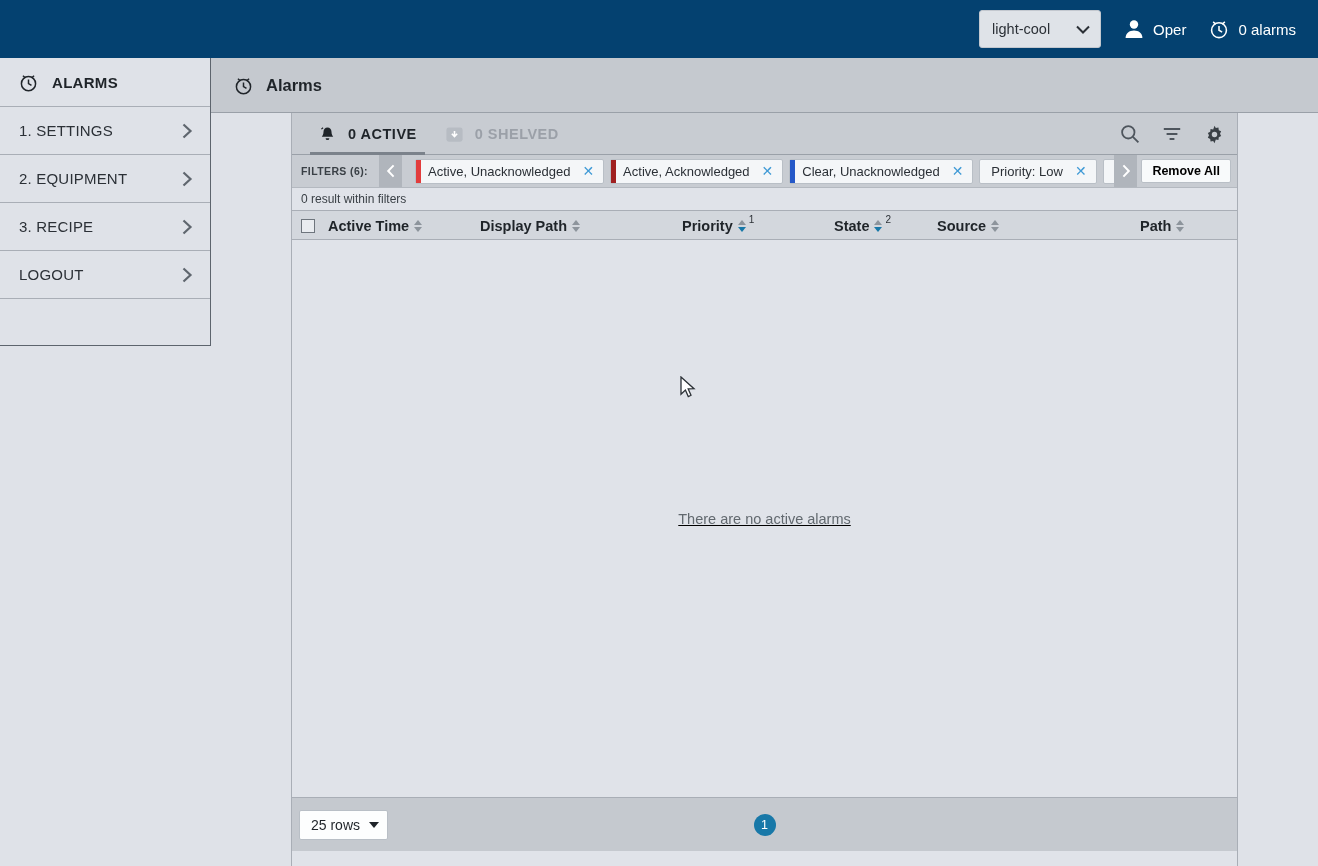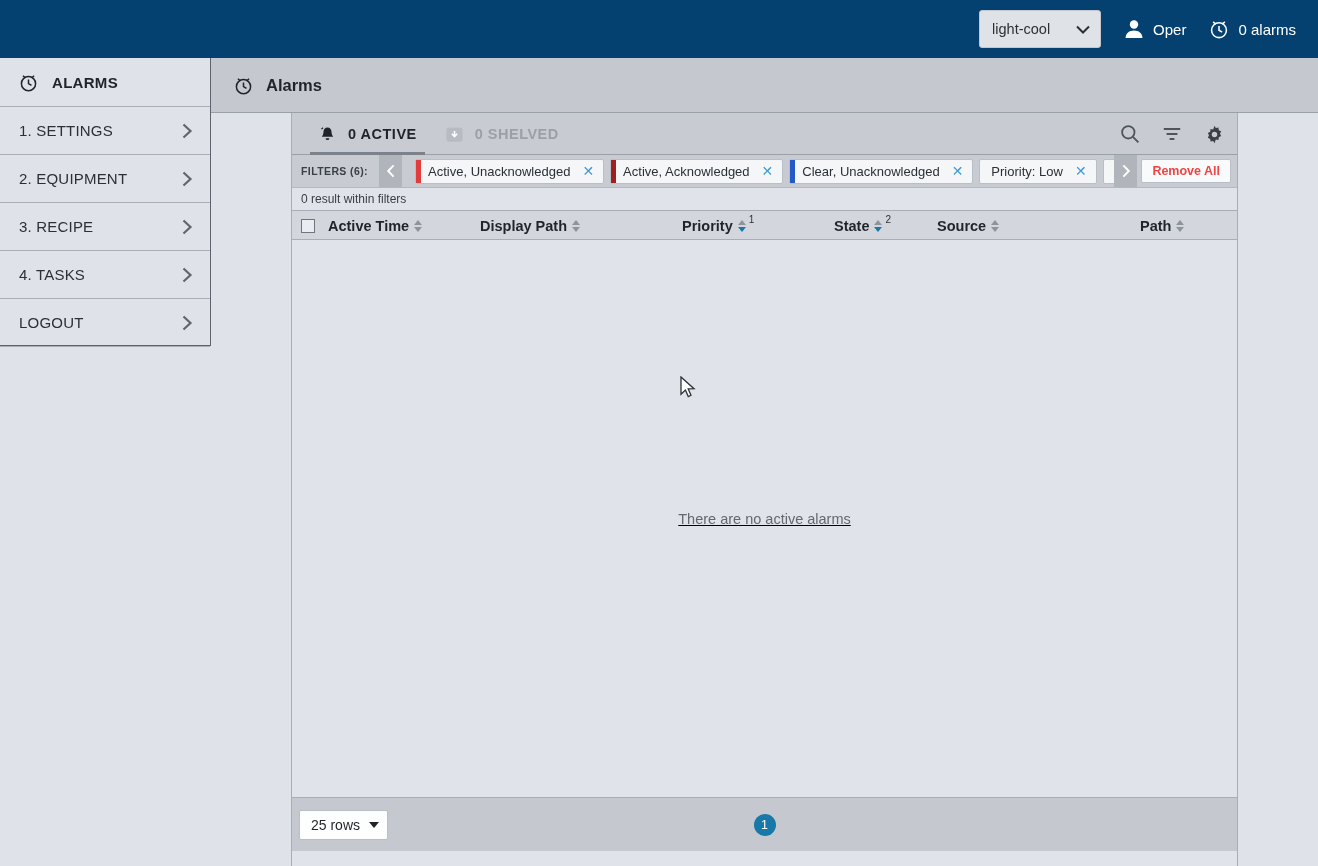--- a/index.html
+++ b/index.html
@@ -126,21 +126,21 @@
     padding-right: 6px; cursor: pointer; flex: 0 0 auto;
   }
   .chip .bar { width: 5px; height: 100%; flex: 0 0 5px; }
   .chip .ctext { padding: 0 9px 0 7px; }
   .chip .cx { color: #3f9ad6; font-size: 14px; line-height: 1; padding: 0 3px; }
   .chip.clipped { max-width: 103px; overflow: hidden; }
   .remove-all {
     flex: 0 0 auto; margin: 4px 6px 4px 4px; padding: 0 10px;
     background: #f8fafb; border: 1px solid #b9bfc6; border-radius: 2px;
     display: flex; align-items: center;
-    font-size: 12.5px; font-weight: bold; color: #ef4444; cursor: pointer;
+    font-size: 12.5px; font-weight: bold; color: #000000; cursor: pointer;
     white-space: nowrap;
   }
 
   
   .result-count {
     height: 22px; background: #e0e3e9;
     display: flex; align-items: center; padding-left: 9px;
     font-size: 12px; color: #3a4046;
   }
 
@@ -276,28 +276,20 @@
 
   <div class="side-item">
     <span>3. RECIPE</span>
     <span class="chev-r">
       <svg class="icon-svg" width="11" height="16" viewBox="0 0 11 16">
           <path d="M1.5 1.5 L8.5 8 L1.5 14.5" fill="none" stroke="#5f666e" stroke-width="2.2"></path>
         </svg>
     </span>
   </div>
 
-  <div class="side-item">
-    <span>4. TASKS</span>
-    <span class="chev-r">
-      <svg class="icon-svg" width="11" height="16" viewBox="0 0 11 16">
-          <path d="M1.5 1.5 L8.5 8 L1.5 14.5" fill="none" stroke="#5f666e" stroke-width="2.2"></path>
-        </svg>
-    </span>
-  </div>
 
   <div class="side-item">
     <span>LOGOUT</span>
     <span class="chev-r">
       <svg class="icon-svg" width="11" height="16" viewBox="0 0 11 16">
           <path d="M1.5 1.5 L8.5 8 L1.5 14.5" fill="none" stroke="#5f666e" stroke-width="2.2"></path>
         </svg>
     </span>
   </div>
 </div>

